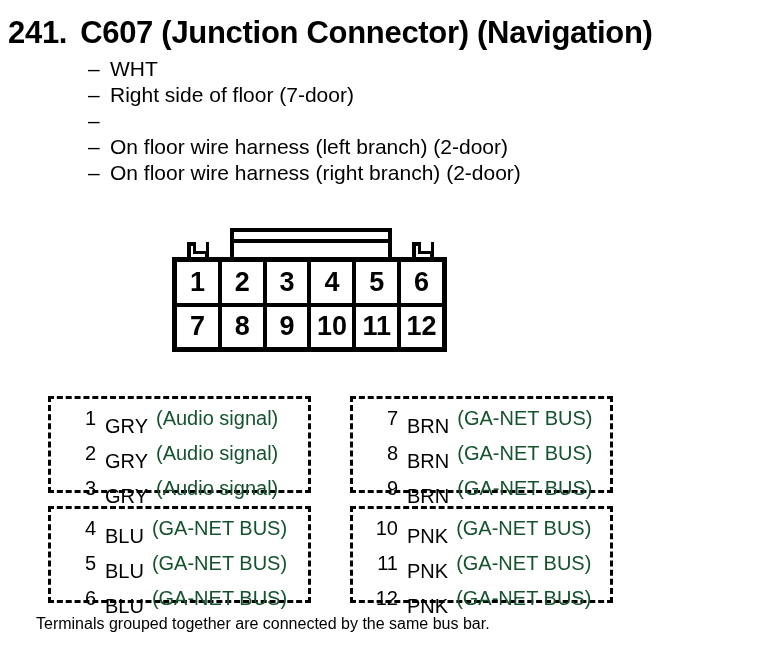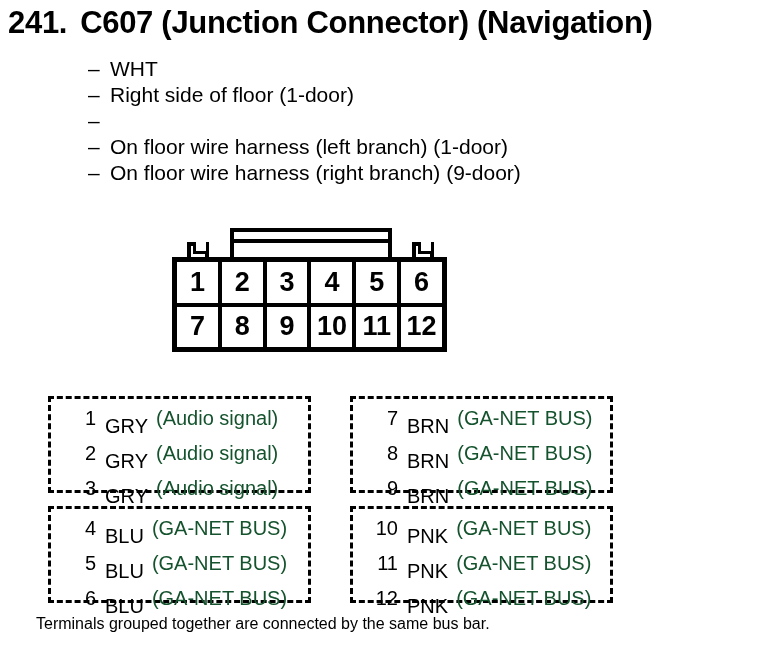--- a/index.html
+++ b/index.html
@@ -7,21 +7,21 @@
   body {
     position:relative;
     width:766px; height:654px;
     font-family:"Liberation Sans", sans-serif;
     color:#000;
     overflow:hidden;
   }
 
   
   .page-title {
-    position:absolute; left:8px; top:5px;
+    position:absolute; left:8px; top:15px;
     font-size:31px; font-weight:bold; white-space:nowrap;
     letter-spacing:-0.3px;
   }
   .page-title .num { margin-right:13px; }
 
   
   .detail-list {
     position:absolute; left:88px; top:56px;
     font-size:21px; line-height:26px;
   }
@@ -93,32 +93,32 @@
 
 <h1 class="page-title"><span class="num">241.</span><span>C607 (Junction Connector) (Navigation)</span></h1>
 
 <div class="detail-list">
   <div class="detail-row">
     <span class="dash">–</span>
     <span>WHT</span>
   </div>
   <div class="detail-row">
     <span class="dash">–</span>
-    <span>Right side of floor (1-door)</span>
-  </div>
-  <div class="detail-row">
-    <span class="dash">–</span>
-  </div>
-  <div class="detail-row">
-    <span class="dash">–</span>
-    <span>On floor wire harness (left branch) (1-door)</span>
-  </div>
-  <div class="detail-row">
-    <span class="dash">–</span>
-    <span>On floor wire harness (right branch) (9-door)</span>
+    <span>Right side of floor (7-door)</span>
+  </div>
+  <div class="detail-row">
+    <span class="dash">–</span>
+  </div>
+  <div class="detail-row">
+    <span class="dash">–</span>
+    <span>On floor wire harness (left branch) (2-door)</span>
+  </div>
+  <div class="detail-row">
+    <span class="dash">–</span>
+    <span>On floor wire harness (right branch) (2-door)</span>
   </div>
 </div>
 
 <div class="connector">
   <div class="latch-small left"></div>
   <div class="latch-small right"></div>
   <div class="latch-big">
     <div class="latch-line"></div>
   </div>
   <div class="conn-body">

